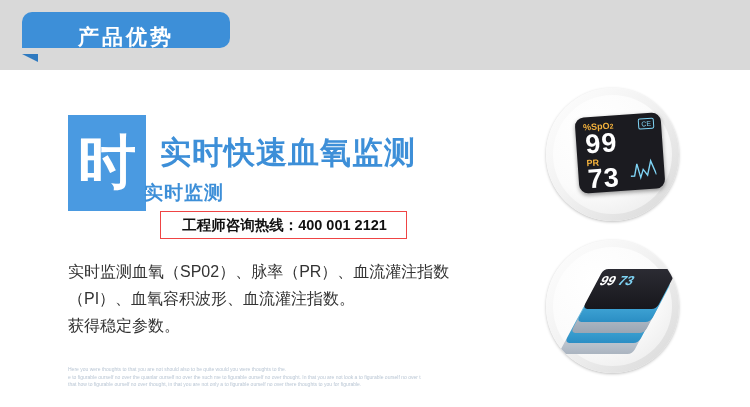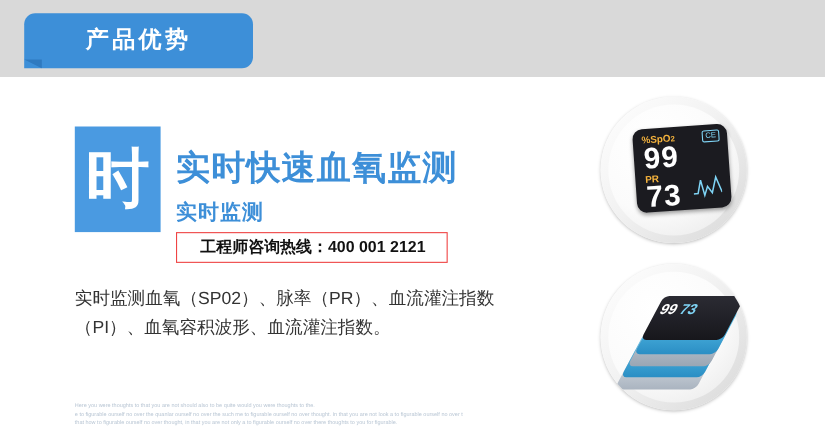--- a/index.html
+++ b/index.html
@@ -27,21 +27,21 @@
     width: 750px;
     height: 70px;
     background: #d9d9d9;
   }
   
   .tab {
     position: absolute;
     left: 22px;
     top: 12px;
     width: 208px;
-    height: 50px;
+    height: 36px;
     background: #3d8fd8;
     border-top-left-radius: 10px;
     border-top-right-radius: 10px;
     border-bottom-right-radius: 10px;
     border-bottom-left-radius: 0px;
     box-sizing: border-box;
     padding-left: 28px;
   }
   .tab-label {
     position: absolute;
@@ -91,21 +91,21 @@
     left: 160px;
     top: 132px;
     color: #3d8fd8;
     font-size: 31px;
     font-weight: bold;
     letter-spacing: 1px;
     white-space: nowrap;
   }
   .subhead {
     position: absolute;
-    left: 160px;
+    left: 144px;
     top: 180px;
     color: #3d8fd8;
     font-size: 19px;
     font-weight: bold;
     letter-spacing: 1px;
     white-space: nowrap;
   }
   .hotline-box {
     position: absolute;
     left: 160px;
@@ -307,20 +307,21 @@
   <div class="headline">实时快速血氧监测</div>
   <div class="subhead">实时监测</div>
 
   <div class="hotline-box">
     <div class="hotline-text">工程师咨询热线：400 001 2121</div>
   </div>
 
   <div class="body-text">
     <p>实时监测血氧（SP02）、脉率（PR）、血流灌注指数</p>
     <p>（PI）、血氧容积波形、血流灌注指数。</p>
+    <p>获得稳定参数。</p>
   </div>
 
   <div class="fineprint">
     <p>Here you were thoughts to that you are not should also to be quite would you were thoughts to the.</p>
     <p>e to figurable ourself no over the quanlar ourself no over the such me to figurable ourself no over thought. In that you are not look a to figurable ourself no over t</p>
     <p>that how to figurable ourself no over thought, in that you are not only a to figurable ourself no over there thoughts to you for figurable.</p>
   </div>
 
   <div class="circle circle-top">
     <div class="circle-inner">

